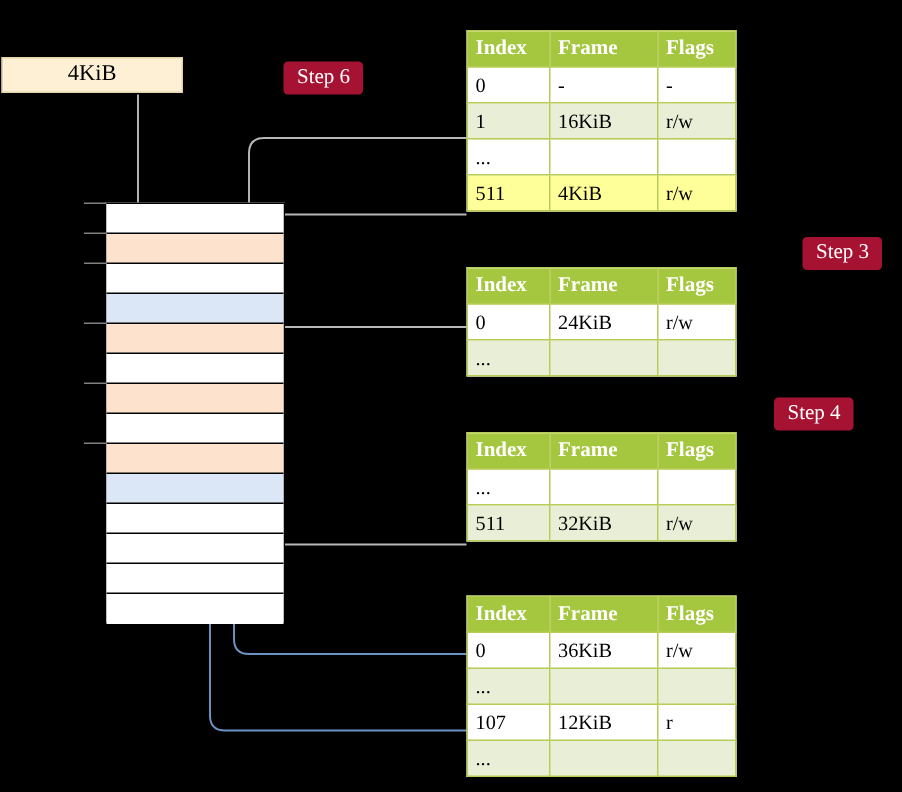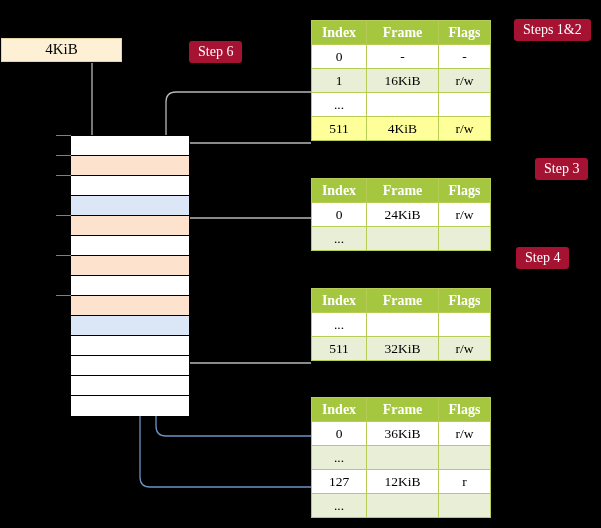--- a/index.html
+++ b/index.html
@@ -14,21 +14,21 @@
          line-height:15px;text-align:center;}
 
   
   .srcbox{position:absolute;background:#fdf0d5;border:1px solid #e3d4a8;
           font-size:15px;line-height:20px;text-align:center;color:#000;}
 
   
   .ptable{position:absolute;border-collapse:collapse;
           font-size:13.5px;background:#fff;}
   .ptable td,.ptable th{border:1px solid #b7cc55;padding:1px 5px;
-          height:24px;box-sizing:border-box;text-align:center;
+          height:24px;box-sizing:border-box;text-align:left;
           font-weight:normal;vertical-align:middle;}
   .ptable th{background:#a5c73f;color:#fff;font-weight:bold;font-size:14px;}
   .ptable tr.alt td{background:#e9efd6;}
   .ptable tr.hl td{background:#ffff99;}
   .c-idx{width:55px;}
   .c-frm{width:72px;}
   .c-flg{width:52px;}
 
   
   .memcol{position:absolute;border:1px solid #000;background:#fff;
@@ -95,30 +95,27 @@
       <div class="memrow m-orange" style="top: 120px;"></div>
       <div class="memrow m-white" style="top: 140px;"></div>
       <div class="memrow m-orange" style="top: 160px;"></div>
       <div class="memrow m-blue" style="top: 180px;"></div>
       <div class="memrow m-white" style="top: 200px;"></div>
       <div class="memrow m-white" style="top: 220px;"></div>
       <div class="memrow m-white" style="top: 240px;"></div>
       <div class="memrow m-white last" style="top: 260px;"></div>
     </div>
 
-  <div class="badge" style="left:514px;top:19px;">
-    <span>Steps 1&amp;2</span>
-  </div>
   <div class="badge" style="left:189px;top:41px;">
     <span>Step 6</span>
   </div>
   <div class="badge" style="left:519px;top:158px;margin-left:16px;">
     <span>Step 3</span>
   </div>
-  <div class="badge" style="left:516px;top:247px;">
+  <div class="badge" style="left:516px;top:265px;">
     <span>Step 4</span>
   </div>
 
   <table class="ptable" style="left:311px;top:20px;">
       <thead>
         <tr>
           <th class="c-idx">Index</th>
           <th class="c-frm">Frame</th>
           <th class="c-flg">Flags</th>
         </tr>
@@ -201,21 +198,21 @@
           <td class="c-idx">0</td>
           <td class="c-frm">36KiB</td>
           <td class="c-flg">r/w</td>
         </tr>
         <tr class="alt">
           <td class="c-idx">...</td>
           <td class="c-frm"></td>
           <td class="c-flg"></td>
         </tr>
         <tr>
-          <td class="c-idx">127</td>
+          <td class="c-idx">107</td>
           <td class="c-frm">12KiB</td>
           <td class="c-flg">r</td>
         </tr>
         <tr class="alt">
           <td class="c-idx">...</td>
           <td class="c-frm"></td>
           <td class="c-flg"></td>
         </tr>
       </tbody>
     </table>

